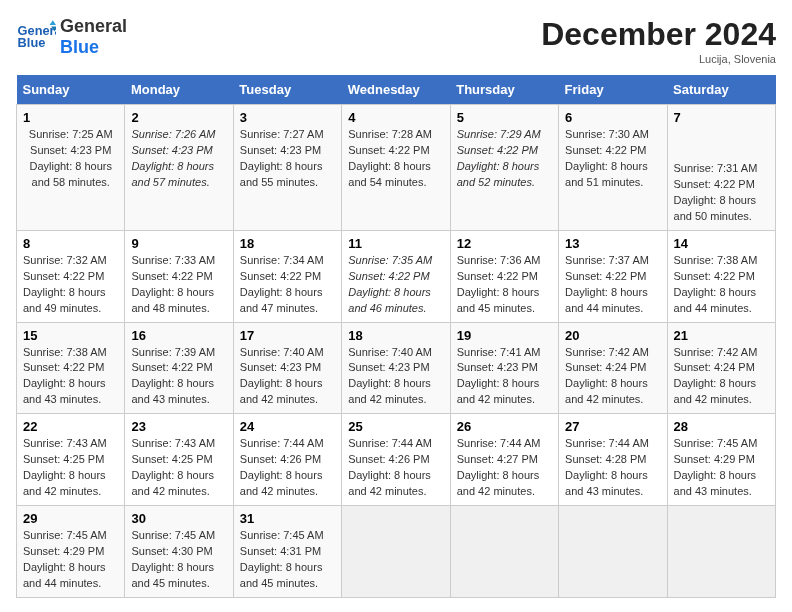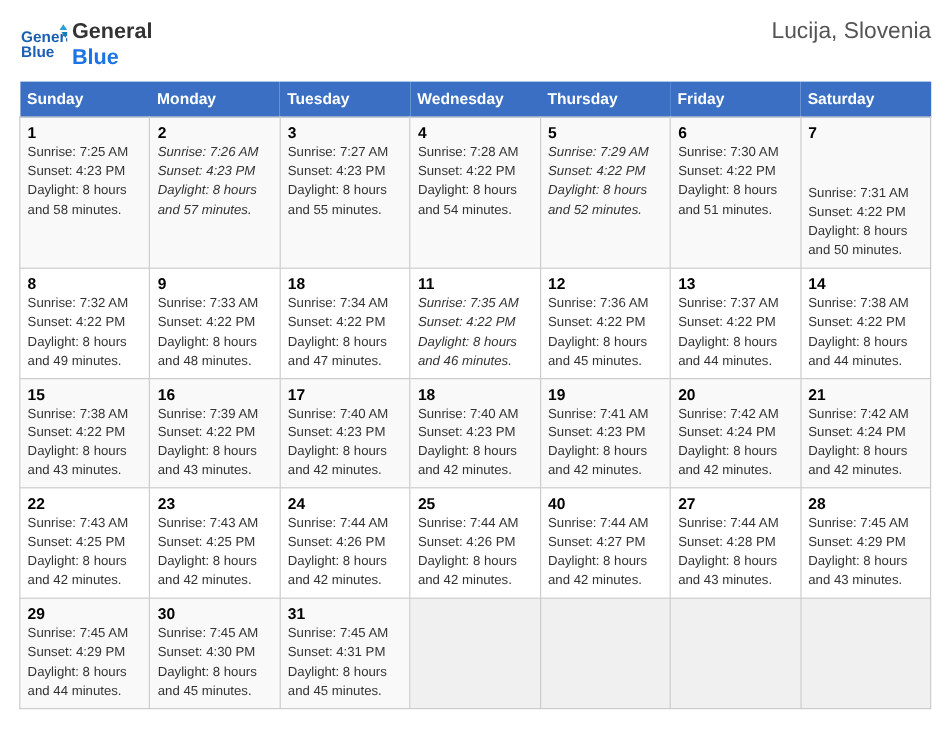--- a/index.html
+++ b/index.html
@@ -27,21 +27,21 @@
     }
     .title-block {
       text-align: right;
     }
     .month-title {
       font-size: 32px;
       font-weight: bold;
       color: #222;
     }
     .location {
-      font-size: 19px;
+      font-size: 11px;
       color: #555;
     }
     table {
       width: 100%;
       border-collapse: collapse;
       font-size: 11px;
       border-radius: 10px;
     }
     thead tr th {
       background-color: #3a6fc4;
@@ -87,41 +87,42 @@
       <polygon points="42,10 50,10 46,4" fill="#2a9fd6"></polygon>
       <polygon points="44,12 52,12 48,18" fill="#1a7ab4"></polygon>
     </svg>
     <div>
       <div style="font-size:18px;font-weight:bold;color:#1a5fb4;">
         <span style="color:#333;">General</span><br><span style="color:#1a73e8;">Blue</span>
       </div>
     </div>
   </div>
   <div class="title-block">
+    <div class="month-title">December 2024</div>
     <div class="location">Lucija, Slovenia</div>
   </div>
 </div>
 
 <table>
   <thead>
     <tr id="weekday-header">
         <th>Sunday</th>
         <th>Monday</th>
         <th>Tuesday</th>
         <th>Wednesday</th>
         <th>Thursday</th>
         <th>Friday</th>
         <th>Saturday</th>
       </tr>
   </thead>
   <tbody id="calendar-body">
       <tr>
         <td>
           <span class="day-num">1</span>
-          <div class="day-info" style="white-space: pre-line;">Sunrise: 7:25 AM
+          <div class="day-info" style="white-space: pre-line; text-align: center;">Sunrise: 7:25 AM
 Sunset: 4:23 PM
 Daylight: 8 hours and 58 minutes.</div>
         </td>
         <td>
           <span class="day-num">2</span>
           <div class="day-info" style="white-space: pre-line; font-style: italic;">Sunrise: 7:26 AM
 Sunset: 4:23 PM
 Daylight: 8 hours and 57 minutes.</div>
         </td>
         <td>
@@ -262,21 +263,21 @@
 Sunset: 4:26 PM
 Daylight: 8 hours and 42 minutes.</div>
         </td>
         <td>
           <span class="day-num">25</span>
           <div class="day-info" style="white-space: pre-line;">Sunrise: 7:44 AM
 Sunset: 4:26 PM
 Daylight: 8 hours and 42 minutes.</div>
         </td>
         <td>
-          <span class="day-num">40</span>
+          <span class="day-num">26</span>
           <div class="day-info" style="white-space: pre-line;">Sunrise: 7:44 AM
 Sunset: 4:27 PM
 Daylight: 8 hours and 42 minutes.</div>
         </td>
         <td>
           <span class="day-num">27</span>
           <div class="day-info" style="white-space: pre-line;">Sunrise: 7:44 AM
 Sunset: 4:28 PM
 Daylight: 8 hours and 43 minutes.</div>
         </td>

